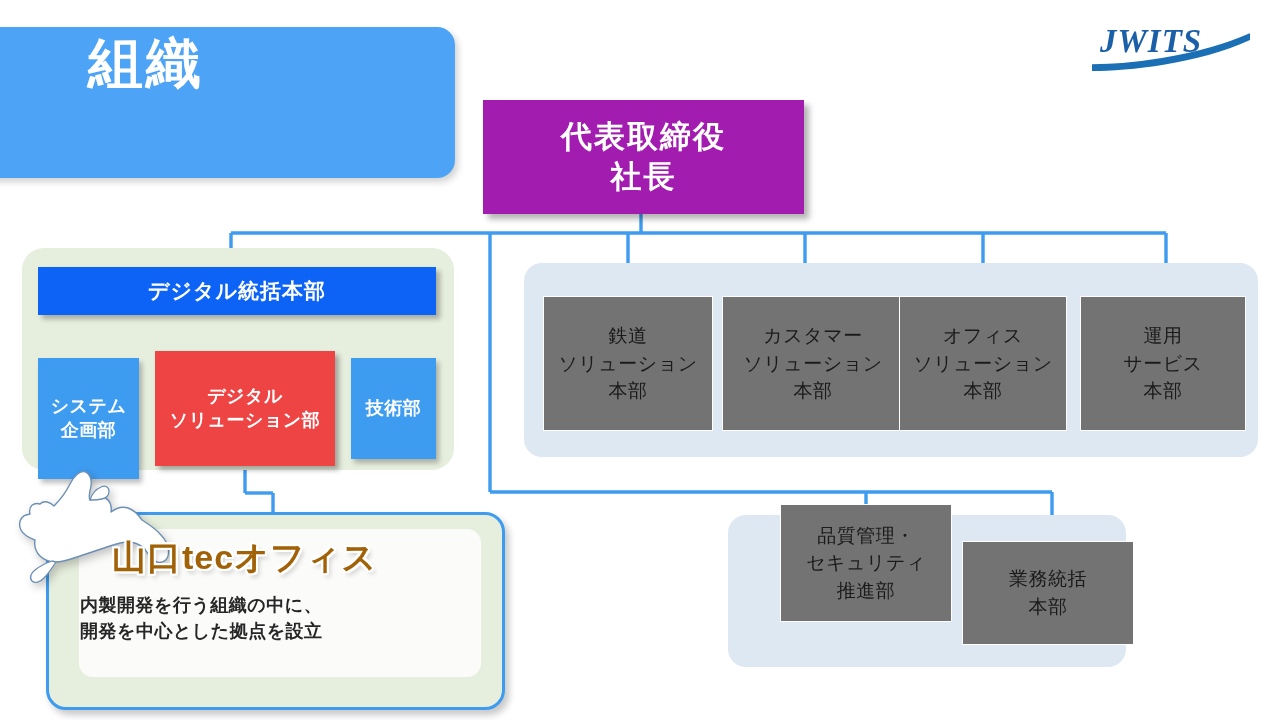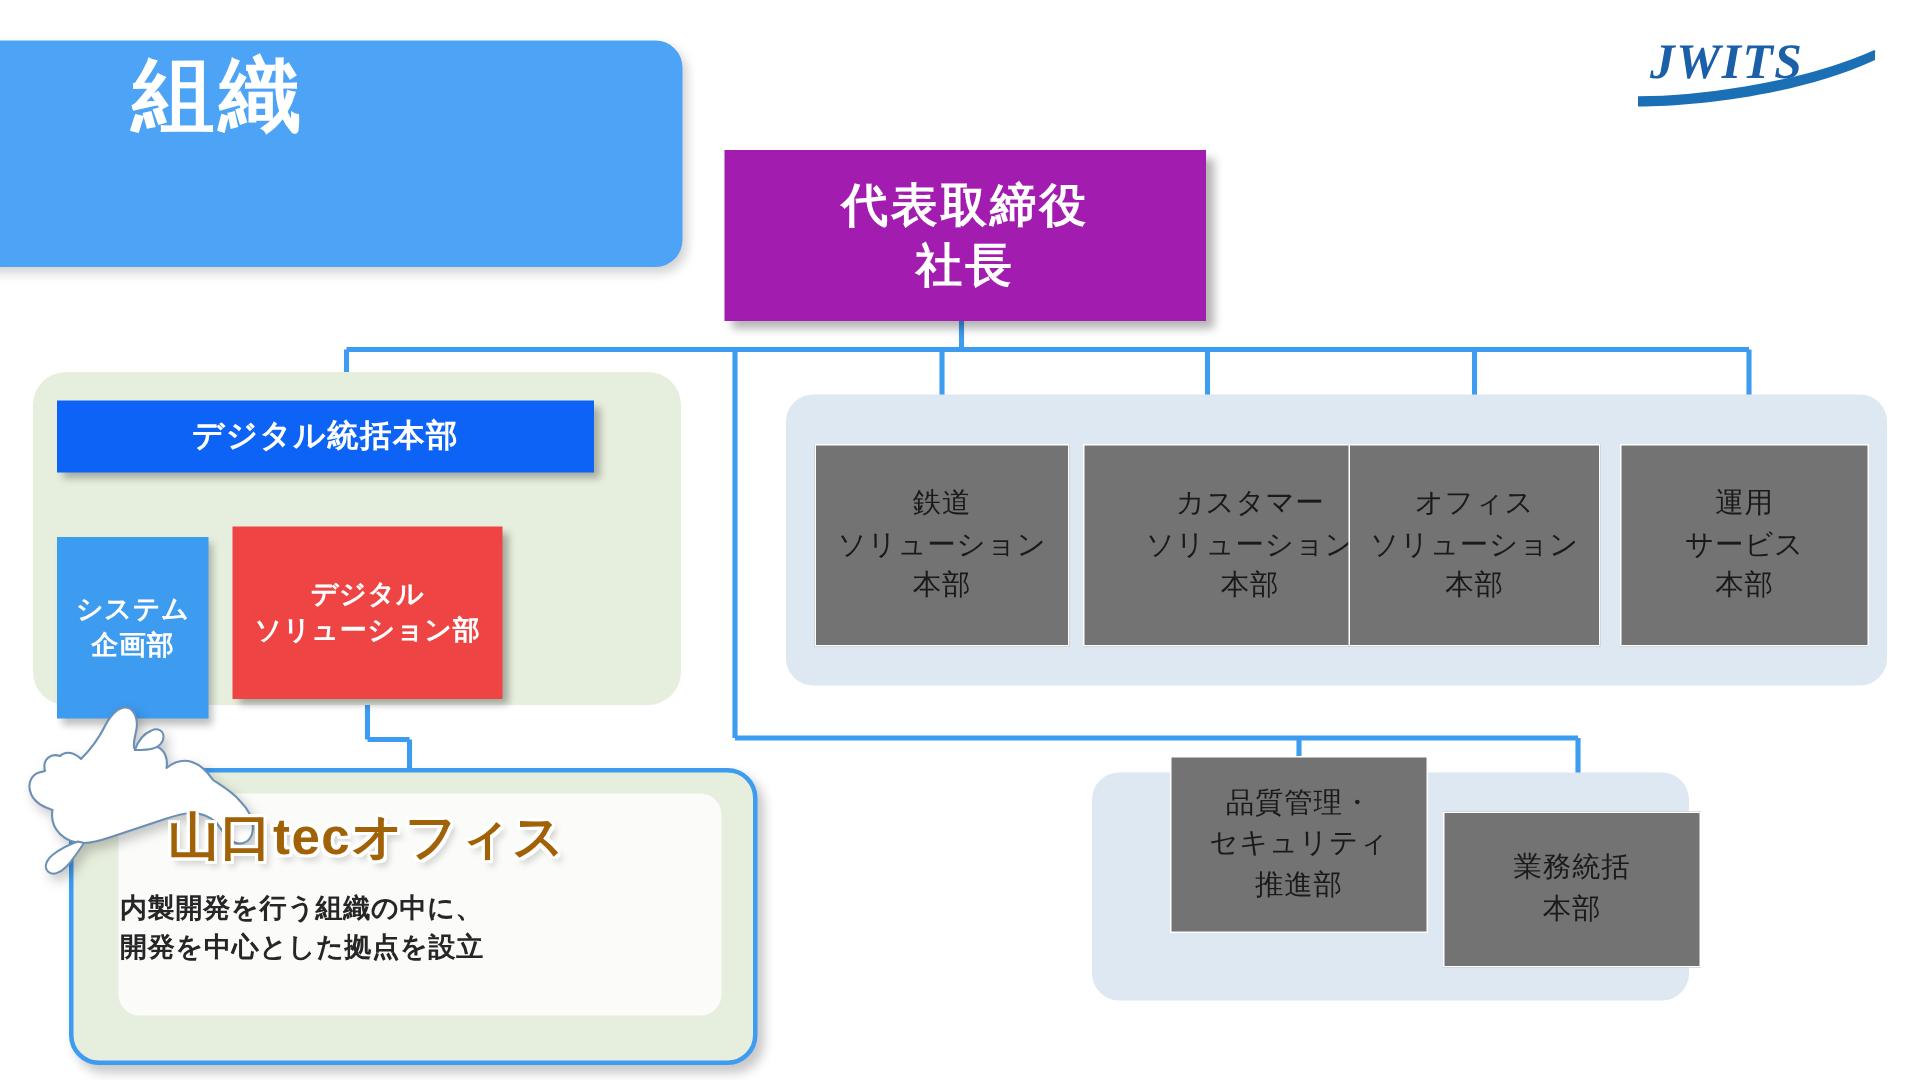--- a/index.html
+++ b/index.html
@@ -94,21 +94,21 @@
     top: 248px;
     width: 432px;
     height: 222px;
     background: #e6eedd;
     border-radius: 22px;
   }
 
   .node-div-head {
     left: 38px;
     top: 267px;
-    width: 358px;
+    width: 398px;
     height: 48px;
     background: #0c63f5;
     color: #ffffff;
     font-size: 21px;
     font-weight: bold;
     letter-spacing: 1px;
     box-shadow: 4px 4px 5px rgba(0,0,0,0.28);
   }
 
   .node-dept-light {
@@ -156,21 +156,21 @@
     background: #737373;
     border: 1px solid #ffffff;
     color: #1a1a1a;
     font-size: 19px;
     font-weight: normal;
     letter-spacing: 0.5px;
     line-height: 1.45;
   }
 
   .n-tetsudo  { left: 543px;  top: 296px; width: 170px; height: 135px; }
-  .n-customer { left: 722px;  top: 296px; width: 182px; height: 135px; justify-content: flex-end; }
+  .n-customer { left: 722px;  top: 296px; width: 182px; height: 135px; }
   .n-office   { left: 899px;  top: 296px; width: 168px; height: 135px; }
   .n-unyou    { left: 1080px; top: 296px; width: 166px; height: 135px; }
 
   .n-quality  { left: 780px;  top: 504px; width: 172px; height: 118px; }
   .n-gyomu    { left: 962px;  top: 541px; width: 172px; height: 104px; }
 
   
   .callout {
     position: absolute;
     left: 46px;
@@ -300,20 +300,25 @@
     </div>
   </div>
 
   <div class="node node-dept-dark n-digisol">
     <div>
       <div>デジタル</div>
       <div>ソリューション部</div>
     </div>
   </div>
 
+  <div class="node node-dept-light n-gijutsu">
+    <div>
+      <div>技術部</div>
+    </div>
+  </div>
 
   <div class="node node-gray n-tetsudo">
     <div>
       <div>鉄道</div>
       <div>ソリューション</div>
       <div>本部</div>
     </div>
   </div>
 
   <div class="node node-gray n-customer">

